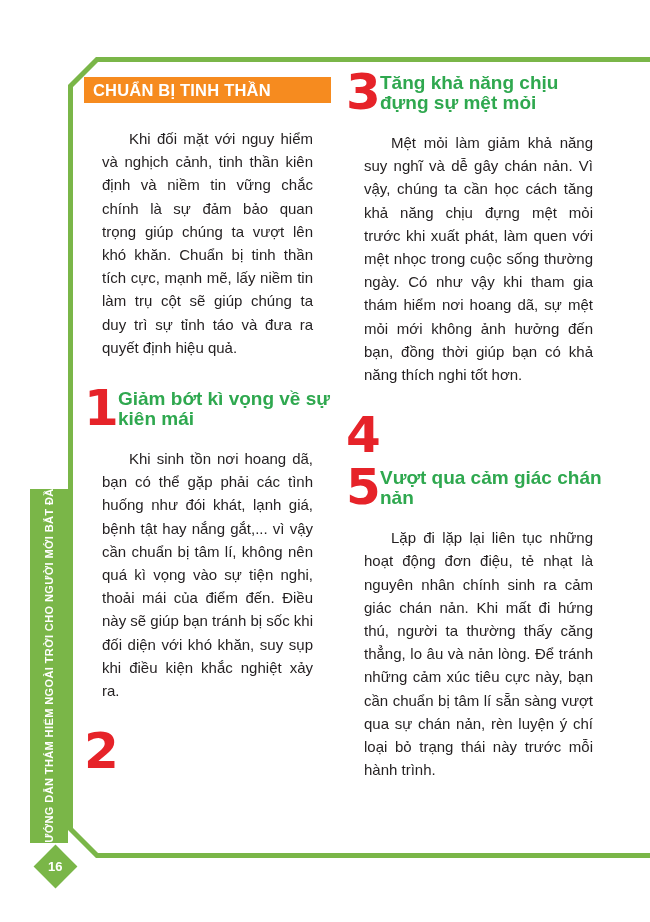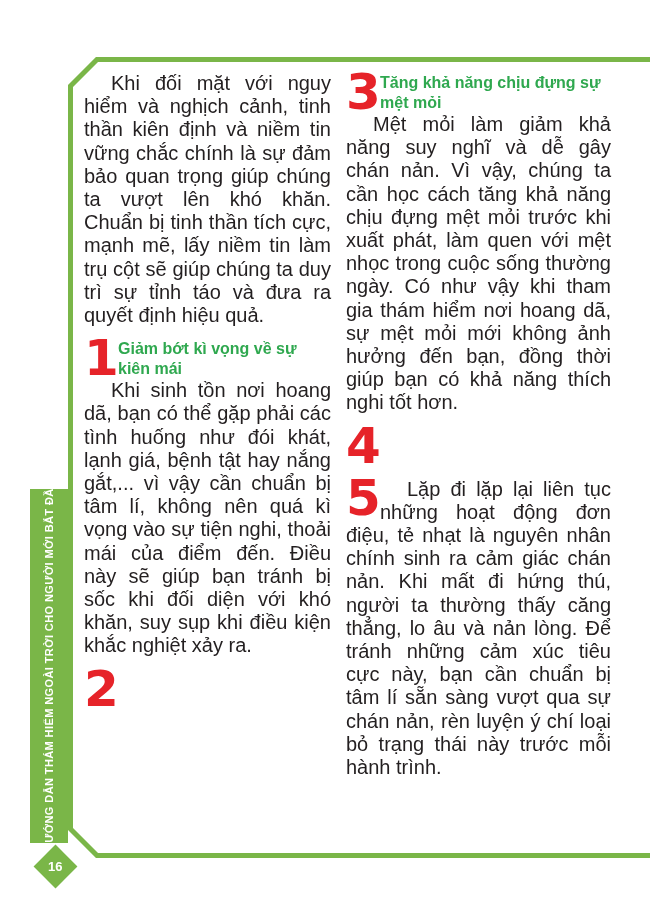--- a/index.html
+++ b/index.html
@@ -24,33 +24,33 @@
   }
   .col{display:flex;flex-direction:column;}
   .col-left{width:247px;}
   .col-right{width:265px;}
   .banner{
     background:var(--banner-orange);color:#ffffff;
     font-weight:bold;font-size:16.5px;letter-spacing:0.2px;
     padding:4px 8px 4px 9px;margin:5px 0 6px 0;line-height:18px;
   }
   .body-text{
-    font-size:20px;line-height:23.2px;text-align:justify;
-    text-indent:27px;margin:0;
+    font-size:15px;line-height:23.2px;text-align:justify;
+    text-indent:27px;margin:18px;
   }
   .section{margin-top:11px;}
   .sec-head::after{content:"";display:block;clear:none;}
   .sec-num{
     float:left;width:34px;font-size:50px;line-height:41px;
     font-weight:bold;color:var(--number-red);
     font-family:"DejaVu Sans",sans-serif;letter-spacing:-2px;
   }
   .sec-title{
     font-weight:bold;color:var(--heading-green);
-    font-size:16px;line-height:20px;padding-top:1px;
+    font-size:19px;line-height:20px;padding-top:1px;
     text-align:left;
   }
   .sidebar-bar{
     position:absolute;left:30px;top:489px;width:38px;height:354px;
     background:var(--frame-green);
     display:flex;align-items:center;justify-content:center;
   }
   .sidebar-text{
     writing-mode:vertical-rl;transform:rotate(180deg);
     color:#ffffff;font-weight:bold;font-size:11px;
@@ -76,20 +76,21 @@
   <span class="sidebar-text">HƯỚNG DẪN THÁM HIỂM NGOÀI TRỜI CHO NGƯỜI MỚI BẮT ĐẦU</span>
 </div>
 
 <div class="page-badge">
   <span>16</span>
 </div>
 
 <div class="content">
 
   <div class="col col-left">
+    <div class="banner">CHUẨN BỊ TINH THẦN</div>
     <p class="body-text">Khi đối mặt với nguy hiểm và nghịch cảnh, tinh thần kiên định và niềm tin vững chắc chính là sự đảm bảo quan trọng giúp chúng ta vượt lên khó khăn. Chuẩn bị tinh thần tích cực, mạnh mẽ, lấy niềm tin làm trụ cột sẽ giúp chúng ta duy trì sự tỉnh táo và đưa ra quyết định hiệu quả.</p>
 
     <div class="section">
       <div class="sec-head">
         <span class="sec-num">1</span>
         <div class="sec-title">Giảm bớt kì vọng về sự kiên mái</div>
         <p class="body-text">Khi sinh tồn nơi hoang dã, bạn có thể gặp phải các tình huống như đói khát, lạnh giá, bệnh tật hay nắng gắt,... vì vậy cần chuẩn bị tâm lí, không nên quá kì vọng vào sự tiện nghi, thoải mái của điểm đến. Điều này sẽ giúp bạn tránh bị sốc khi đối diện với khó khăn, suy sụp khi điều kiện khắc nghiệt xảy ra.</p>
       </div>
     </div>
 
@@ -111,18 +112,19 @@
 
     <div class="section">
       <div class="sec-head">
         <span class="sec-num">4</span>
       </div>
     </div>
 
     <div class="section">
       <div class="sec-head">
         <span class="sec-num">5</span>
+        <div class="sec-title">Vượt qua cảm giác chán nản</div>
         <p class="body-text">Lặp đi lặp lại liên tục những hoạt động đơn điệu, tẻ nhạt là nguyên nhân chính sinh ra cảm giác chán nản. Khi mất đi hứng thú, người ta thường thấy căng thẳng, lo âu và nản lòng. Để tránh những cảm xúc tiêu cực này, bạn cần chuẩn bị tâm lí sẵn sàng vượt qua sự chán nản, rèn luyện ý chí loại bỏ trạng thái này trước mỗi hành trình.</p>
       </div>
     </div>
   </div>
 
 </div>
 
 </body></html>

